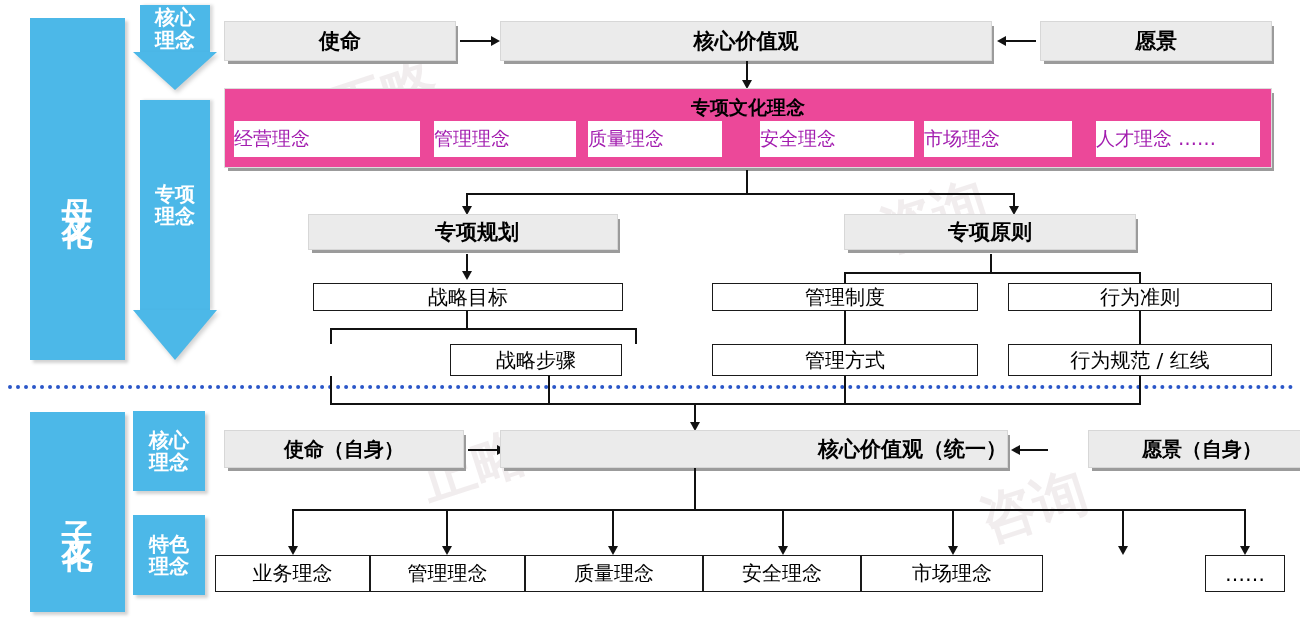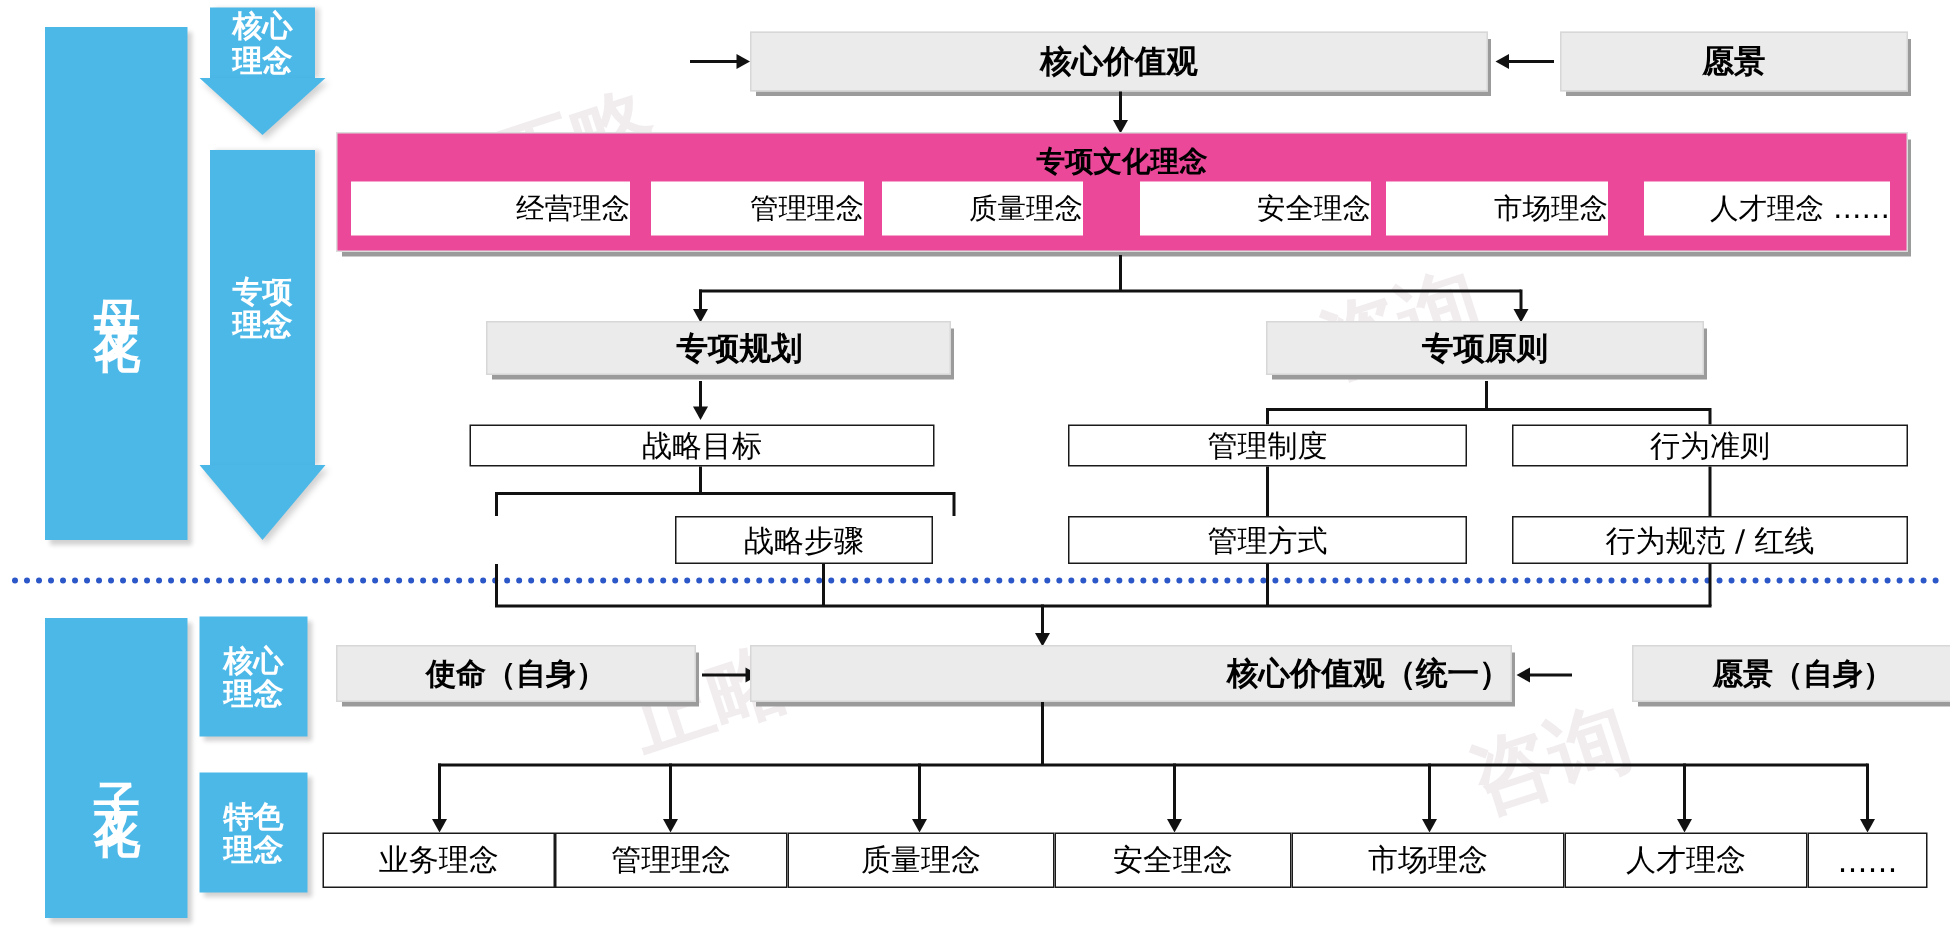--- a/index.html
+++ b/index.html
@@ -75,22 +75,22 @@
   
   .wbox{
     background:#ffffff;
     border:1.4px solid #1a1a1a;
     display:flex;align-items:center;justify-content:center;
     color:#000;text-align:center;
   }
   
   .chip{
     background:#ffffff;
-    display:flex;align-items:center;justify-content:flex-end;
-    color:#000000;text-align:center;
+    display:flex;align-items:center;justify-content:flex-start;
+    color:#a21caf;text-align:center;
   }
 
   
   .ln-h{background:#111;height:1.6px;}
   .ln-v{background:#111;width:1.6px;}
   .arrowhead-down{
     width:0;height:0;
     border-left:5px solid transparent;
     border-right:5px solid transparent;
     border-top:9px solid #111;
@@ -151,20 +151,23 @@
   <div class="abs" style="left:133px;top:100px;width:84px;height:260px;">
     <div class="blue-arrow-body abs" style="left:7px;top:0;width:70px;height:210px;font-size:20px;">
       <div>
         <div>专项</div>
         <div>理念</div>
       </div>
     </div>
     <div class="blue-arrow-head abs" style="--hw:42px;--hh:50px;left:0;top:210px;"></div>
   </div>
 
+  <div class="abs gbox" style="left:224px;top:21px;width:232px;height:40px;font-size:21px;">
+    <span>使命</span>
+  </div>
 
   <div class="abs ln-h" style="left:460px;top:40px;width:34px;"></div>
   <div class="abs arrowhead-right" style="left:491px;top:36px;"></div>
 
   <div class="abs gbox" style="left:500px;top:21px;width:492px;height:40px;font-size:21px;">
     <span>核心价值观</span>
   </div>
 
   <div class="abs ln-h" style="left:1002px;top:40px;width:34px;"></div>
   <div class="abs arrowhead-left" style="left:997px;top:36px;"></div>
@@ -199,21 +202,21 @@
     <span>人才理念  ……</span>
   </div>
 
   <div class="abs ln-v" style="left:746px;top:170px;height:24px;"></div>
   <div class="abs ln-h" style="left:466px;top:193px;width:548px;"></div>
   <div class="abs ln-v" style="left:466px;top:193px;height:16px;"></div>
   <div class="abs arrowhead-down" style="left:462px;top:206px;"></div>
   <div class="abs ln-v" style="left:1013px;top:193px;height:16px;"></div>
   <div class="abs arrowhead-down" style="left:1009px;top:206px;"></div>
 
-  <div class="abs gbox" style="left:324px;top:214px;width:310px;height:36px;font-size:21px;padding-left:28px;">
+  <div class="abs gbox" style="left:308px;top:214px;width:310px;height:36px;font-size:21px;padding-left:28px;">
     <span>专项规划</span>
   </div>
   <div class="abs gbox" style="left:844px;top:214px;width:292px;height:36px;font-size:21px;">
     <span>专项原则</span>
   </div>
 
   <div class="abs ln-v" style="left:466px;top:254px;height:20px;"></div>
   <div class="abs arrowhead-down" style="left:462px;top:271px;"></div>
 
   <div class="abs ln-v" style="left:990px;top:254px;height:20px;"></div>
@@ -328,20 +331,17 @@
   </div>
   <div class="abs wbox" style="left:525px;top:555px;width:178px;height:37px;font-size:20px;">
     <span>质量理念</span>
   </div>
   <div class="abs wbox" style="left:703px;top:555px;width:158px;height:37px;font-size:20px;">
     <span>安全理念</span>
   </div>
   <div class="abs wbox" style="left:861px;top:555px;width:182px;height:37px;font-size:20px;">
     <span>市场理念</span>
   </div>
-  <div class="abs wbox" style="left:1043px;top:555px;width:162px;height:37px;font-size:20px;">
-    <span>人才理念</span>
-  </div>
   <div class="abs wbox" style="left:1205px;top:555px;width:80px;height:37px;font-size:20px;">
     <span>……</span>
   </div>
 
 </div>
 
 </body></html>

